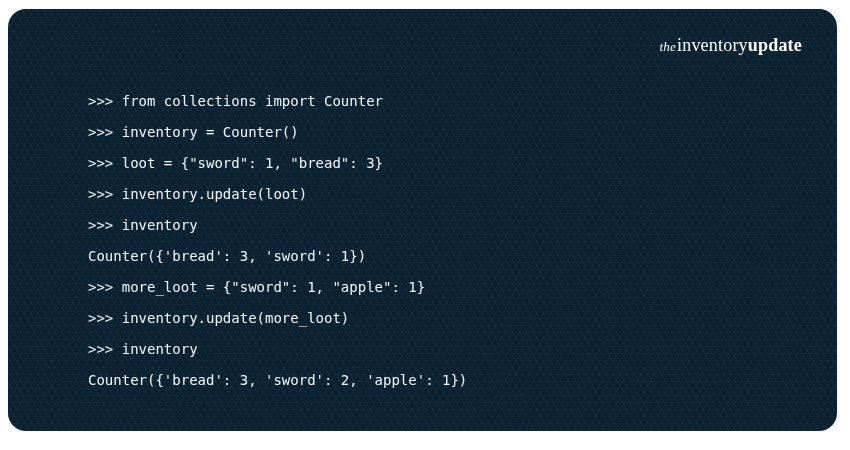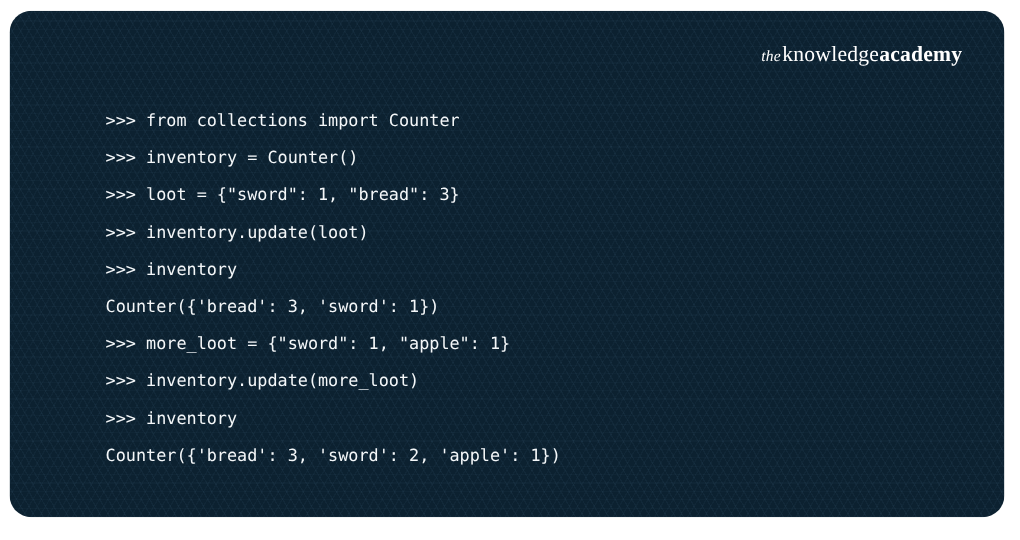--- a/index.html
+++ b/index.html
@@ -58,16 +58,16 @@
   }
   .code-line {
     height: 31px;
   }
 </style>
 </head>
 <body>
 
 <div class="card">
   <div class="logo">
-    <span class="logo-the">the</span><span class="logo-knowledge">knowledge</span><span class="logo-academy">academy</span>
+    <span class="logo-the">the</span><span class="logo-knowledge">inventory</span><span class="logo-academy">update</span>
   </div>
   <div class="code" id="code-block"><div class="code-line">&gt;&gt;&gt; from collections import Counter</div><div class="code-line">&gt;&gt;&gt; inventory = Counter()</div><div class="code-line">&gt;&gt;&gt; loot = {"sword": 1, "bread": 3}</div><div class="code-line">&gt;&gt;&gt; inventory.update(loot)</div><div class="code-line">&gt;&gt;&gt; inventory</div><div class="code-line">Counter({'bread': 3, 'sword': 1})</div><div class="code-line">&gt;&gt;&gt; more_loot = {"sword": 1, "apple": 1}</div><div class="code-line">&gt;&gt;&gt; inventory.update(more_loot)</div><div class="code-line">&gt;&gt;&gt; inventory</div><div class="code-line">Counter({'bread': 3, 'sword': 2, 'apple': 1})</div></div>
 </div>
 
 </body></html>

